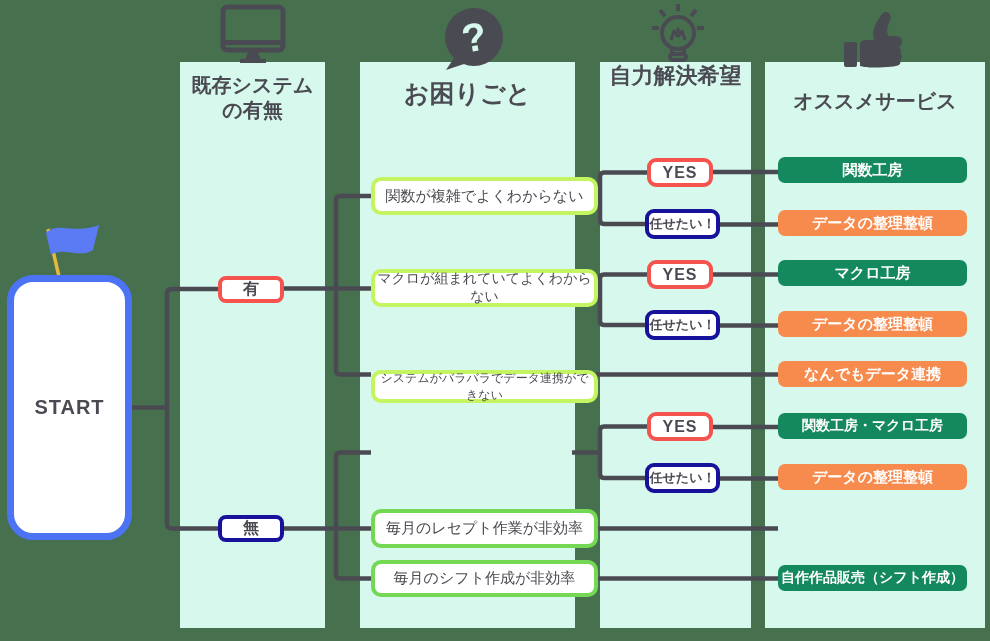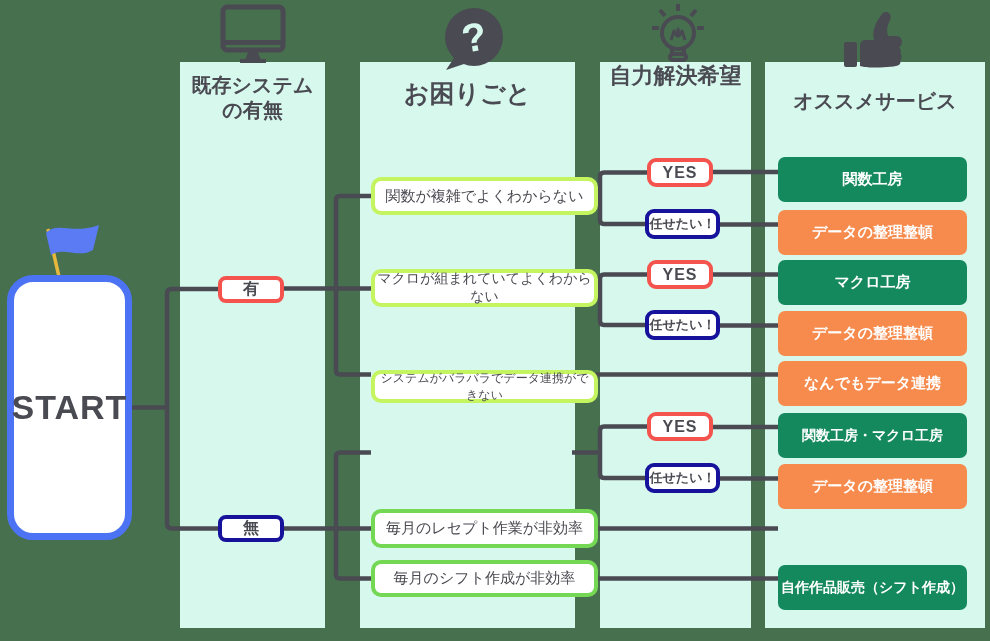--- a/index.html
+++ b/index.html
@@ -15,21 +15,21 @@
   #col1 .hdr{margin-top:11px;font-size:20px}
   #col2 .hdr{margin-top:16px;font-size:25px}
   #col3 .hdr{font-size:22px}
   #col4 .hdr{margin-top:27px;font-size:20px}
   
   .wires{position:absolute;left:0;top:0;z-index:2;}
   
   .box{position:absolute;background:#fff;display:flex;align-items:center;justify-content:center;
        color:#4A4A52;box-sizing:border-box;z-index:3;text-align:center;}
   #startbox{left:7px;top:275px;width:125px;height:265px;border:7px solid #4D73F5;border-radius:26px;
-            font-size:34px;font-weight:bold;letter-spacing:1px;}
+            font-size:20px;font-weight:bold;letter-spacing:1px;}
   .node{border:4px solid;border-radius:8px;font-weight:bold;font-size:16px;}
   #have{left:218px;top:276px;width:66px;height:27px;border-color:#F4534E;}
   #none{left:218px;top:515px;width:66px;height:27px;border-color:#16129B;}
   .problem{left:371px;width:227px;border:4px solid;border-radius:10px;font-weight:500;}
   .lime{border-color:#C4F45F}
   .greenb{border-color:#74D854}
   #p1{top:177px;height:38px;font-size:15px}
   #p2{top:269px;height:38px;font-size:14px}
   #p3{top:370px;height:33px;font-size:12px}
   #p4{top:433px;height:39px;font-size:13px}
@@ -37,21 +37,21 @@
   #p6{top:560px;height:37px;font-size:15px}
   .decision{border:4px solid;border-radius:9px;font-weight:bold;}
   .redb{border-color:#F4534E;font-size:16px;letter-spacing:1px;}
   .navyb{border-color:#16129B;font-size:13px;}
   #yes1{left:647px;top:158px;width:66px;height:29px}
   #leave1{left:645px;top:209px;width:75px;height:30px}
   #yes2{left:647px;top:260px;width:66px;height:29px}
   #leave2{left:645px;top:310px;width:75px;height:30px}
   #yes3{left:647px;top:412px;width:66px;height:29px}
   #leave3{left:645px;top:463px;width:75px;height:30px}
-  .svc{position:absolute;left:778px;width:189px;height:45px;border-radius:7px;display:flex;align-items:center;
+  .svc{position:absolute;left:778px;width:189px;height:26px;border-radius:7px;display:flex;align-items:center;
        justify-content:center;color:#fff;font-weight:bold;font-size:15px;z-index:3;}
   .green{background:#15895E}
   .orange{background:#F68B4D}
   #s1{top:157px}#s2{top:210px}#s3{top:260px}#s4{top:311px}#s5{top:361px}
   #s6{top:413px;font-size:14px}#s7{top:464px}#s8{top:514px;font-size:14px}#s9{top:565px;font-size:14px}
   .topicon{position:absolute;z-index:3;}
 </style>
 </head>
 <body>
 

